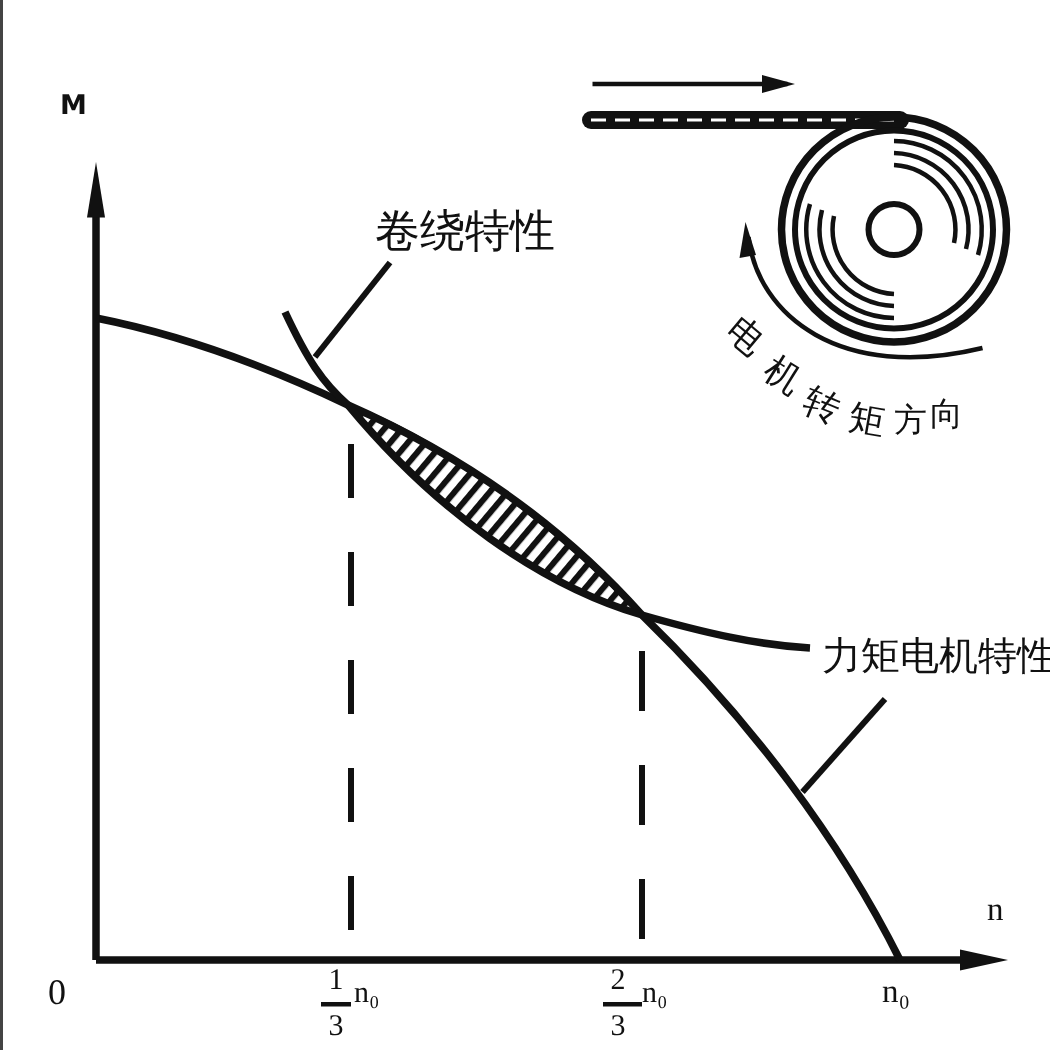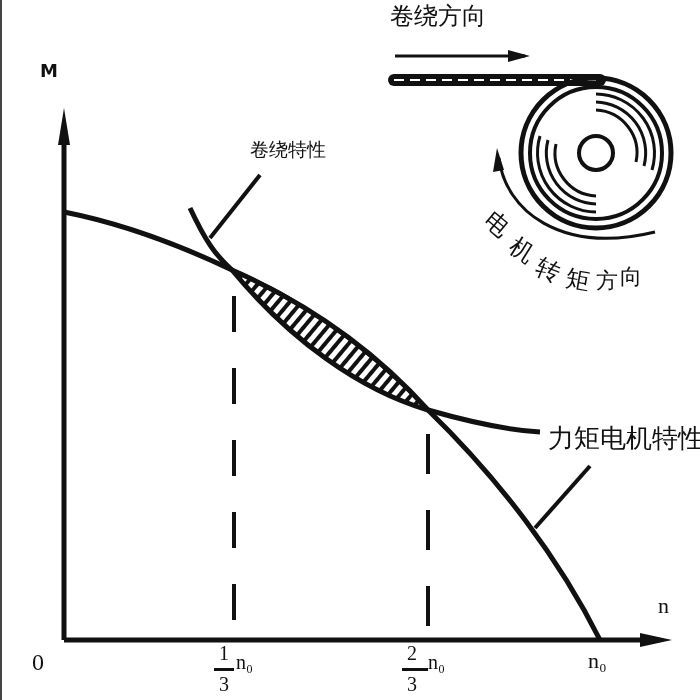--- a/index.html
+++ b/index.html
@@ -74,24 +74,23 @@
   <div class="lbl serif" style="left:214px;top:674px;font-size:20px;text-align:center;width:20px;">3</div>
   <div class="lbl serif" style="left:236px;top:652px;font-size:20px;">n₀</div>
 
   <div class="lbl serif" style="left:402px;top:643px;font-size:20px;text-align:center;width:20px;">2</div>
   <div style="position:absolute;left:402px;top:668px;width:26px;height:3px;background:#111;"></div>
   <div class="lbl serif" style="left:402px;top:674px;font-size:20px;text-align:center;width:20px;">3</div>
   <div class="lbl serif" style="left:428px;top:652px;font-size:20px;">n₀</div>
 
   <div class="lbl serif" style="left:588px;top:650px;font-size:22px;">n₀</div>
 
-  <div class="lbl" style="left:250px;top:140px;font-size:19px;">卷绕特性</div>
+  <div class="lbl" style="left:250px;top:140px;font-size:30px;">卷绕特性</div>
   <div class="lbl" style="left:548px;top:425px;font-size:26px;">力矩电机特性</div>
 
-  <div class="lbl" style="left:390px;top:4px;font-size:24px;">卷绕方向</div>
 
   <div class="lbl" style="left:485px;top:212px;font-size:24px;transform:rotate(40deg);">电</div>
   <div class="lbl" style="left:510px;top:238px;font-size:24px;transform:rotate(32deg);">机</div>
   <div class="lbl" style="left:536px;top:258px;font-size:24px;transform:rotate(22deg);">转</div>
   <div class="lbl" style="left:566px;top:268px;font-size:24px;transform:rotate(10deg);">矩</div>
   <div class="lbl" style="left:596px;top:270px;font-size:22px;">方</div>
   <div class="lbl" style="left:620px;top:266px;font-size:22px;">向</div>
 </div>
 
 </body></html>

